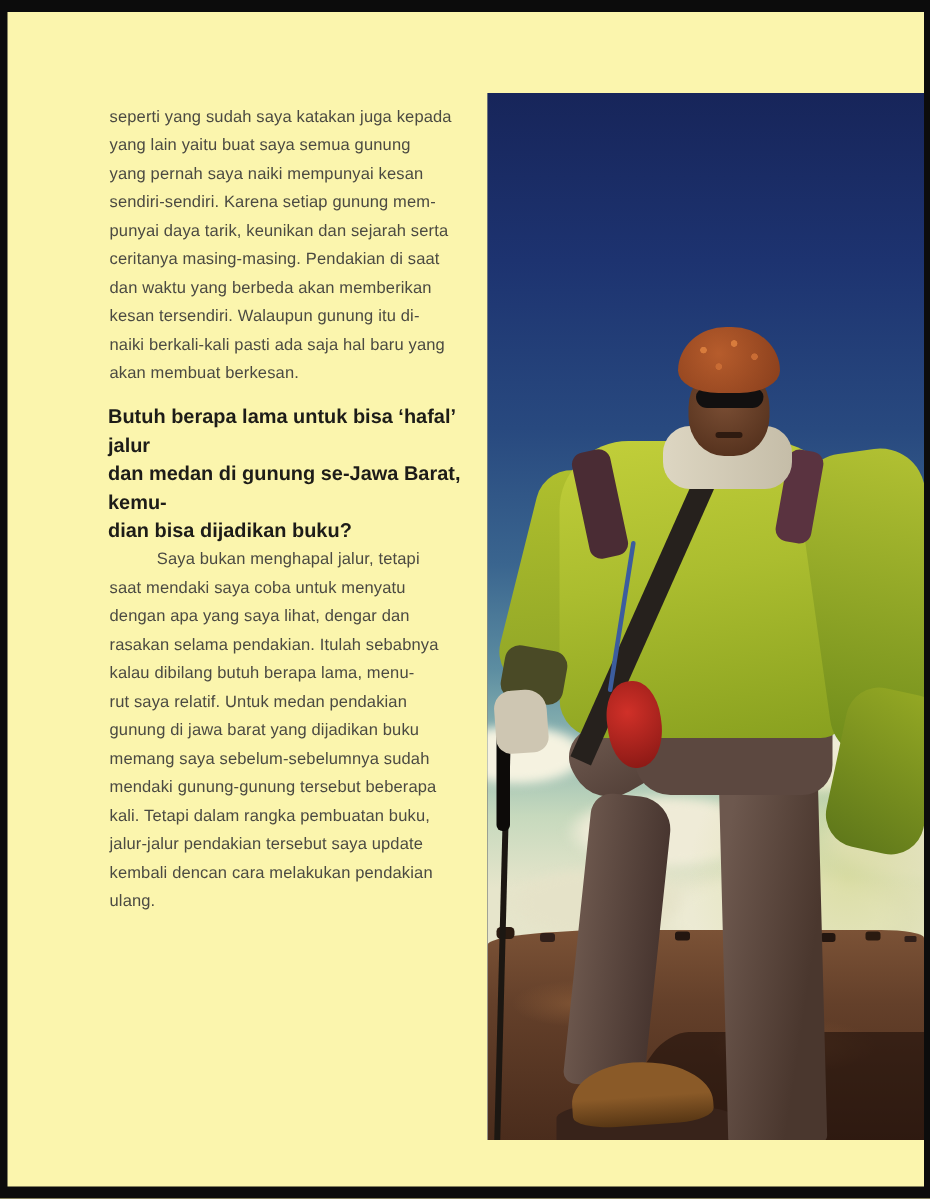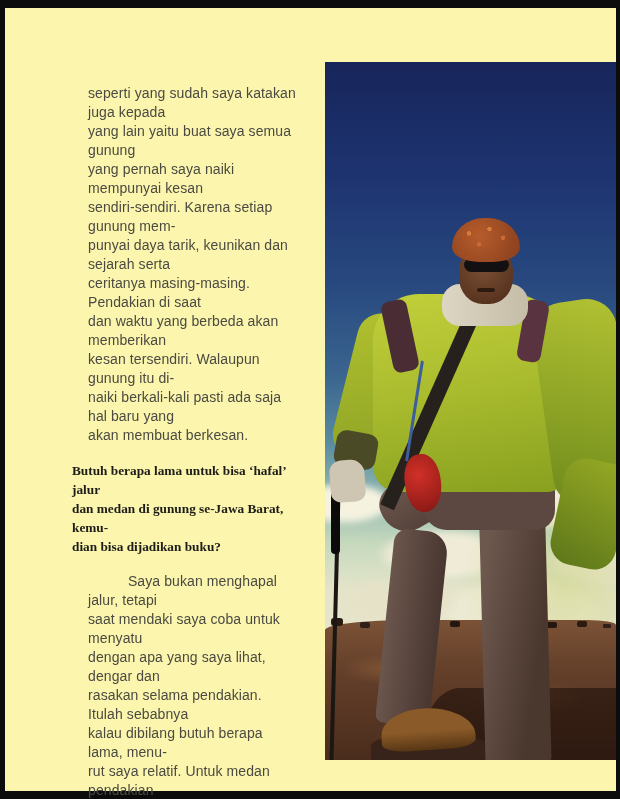--- a/index.html
+++ b/index.html
@@ -10,26 +10,26 @@
     position:relative; overflow:hidden;
   }
   .page {
     position:absolute; left:5px; top:8px; right:4px; bottom:8px;
     background:var(--page-bg,#fbf5ad);
   }
   
   .text-col { position:absolute; left:67px; top:60px; width:242px; }
   .lines { white-space:pre-line; }
   .body {
-    margin:16px; font-size:14px; line-height:19px;
+    margin:1px; font-size:11px; line-height:19px;
     color:var(--body-text,#4b4a42); letter-spacing:0.1px;
   }
   .q {
     margin:9px 0 0 0; font-size:13.3px; line-height:19px;
-    font-weight:bold; color:var(--heading-text,#1d1c18);font-family:Liberation Serif, serif;
+    font-weight:bold; color:var(--heading-text,#1d1c18);
   }
   
   .footer {
     position:absolute; top:800px; right:66px;
     display:flex; align-items:center;
   }
   .footer-issue { font-size:8px; font-weight:bold; letter-spacing:1.7px; color:var(--footer-muted,#97917f); }
   .footer-sep   { font-size:12px; font-weight:bold; color:var(--accent-orange,#e4572e); margin:0 5px 0 4px; }
   .footer-mag   { font-size:11.5px; font-weight:800; letter-spacing:1.4px; color:#181512; transform:scaleY(1.12); }
   .footer-page  { font-size:12.5px; font-weight:bold; color:#a16207; margin-left:16px; }

